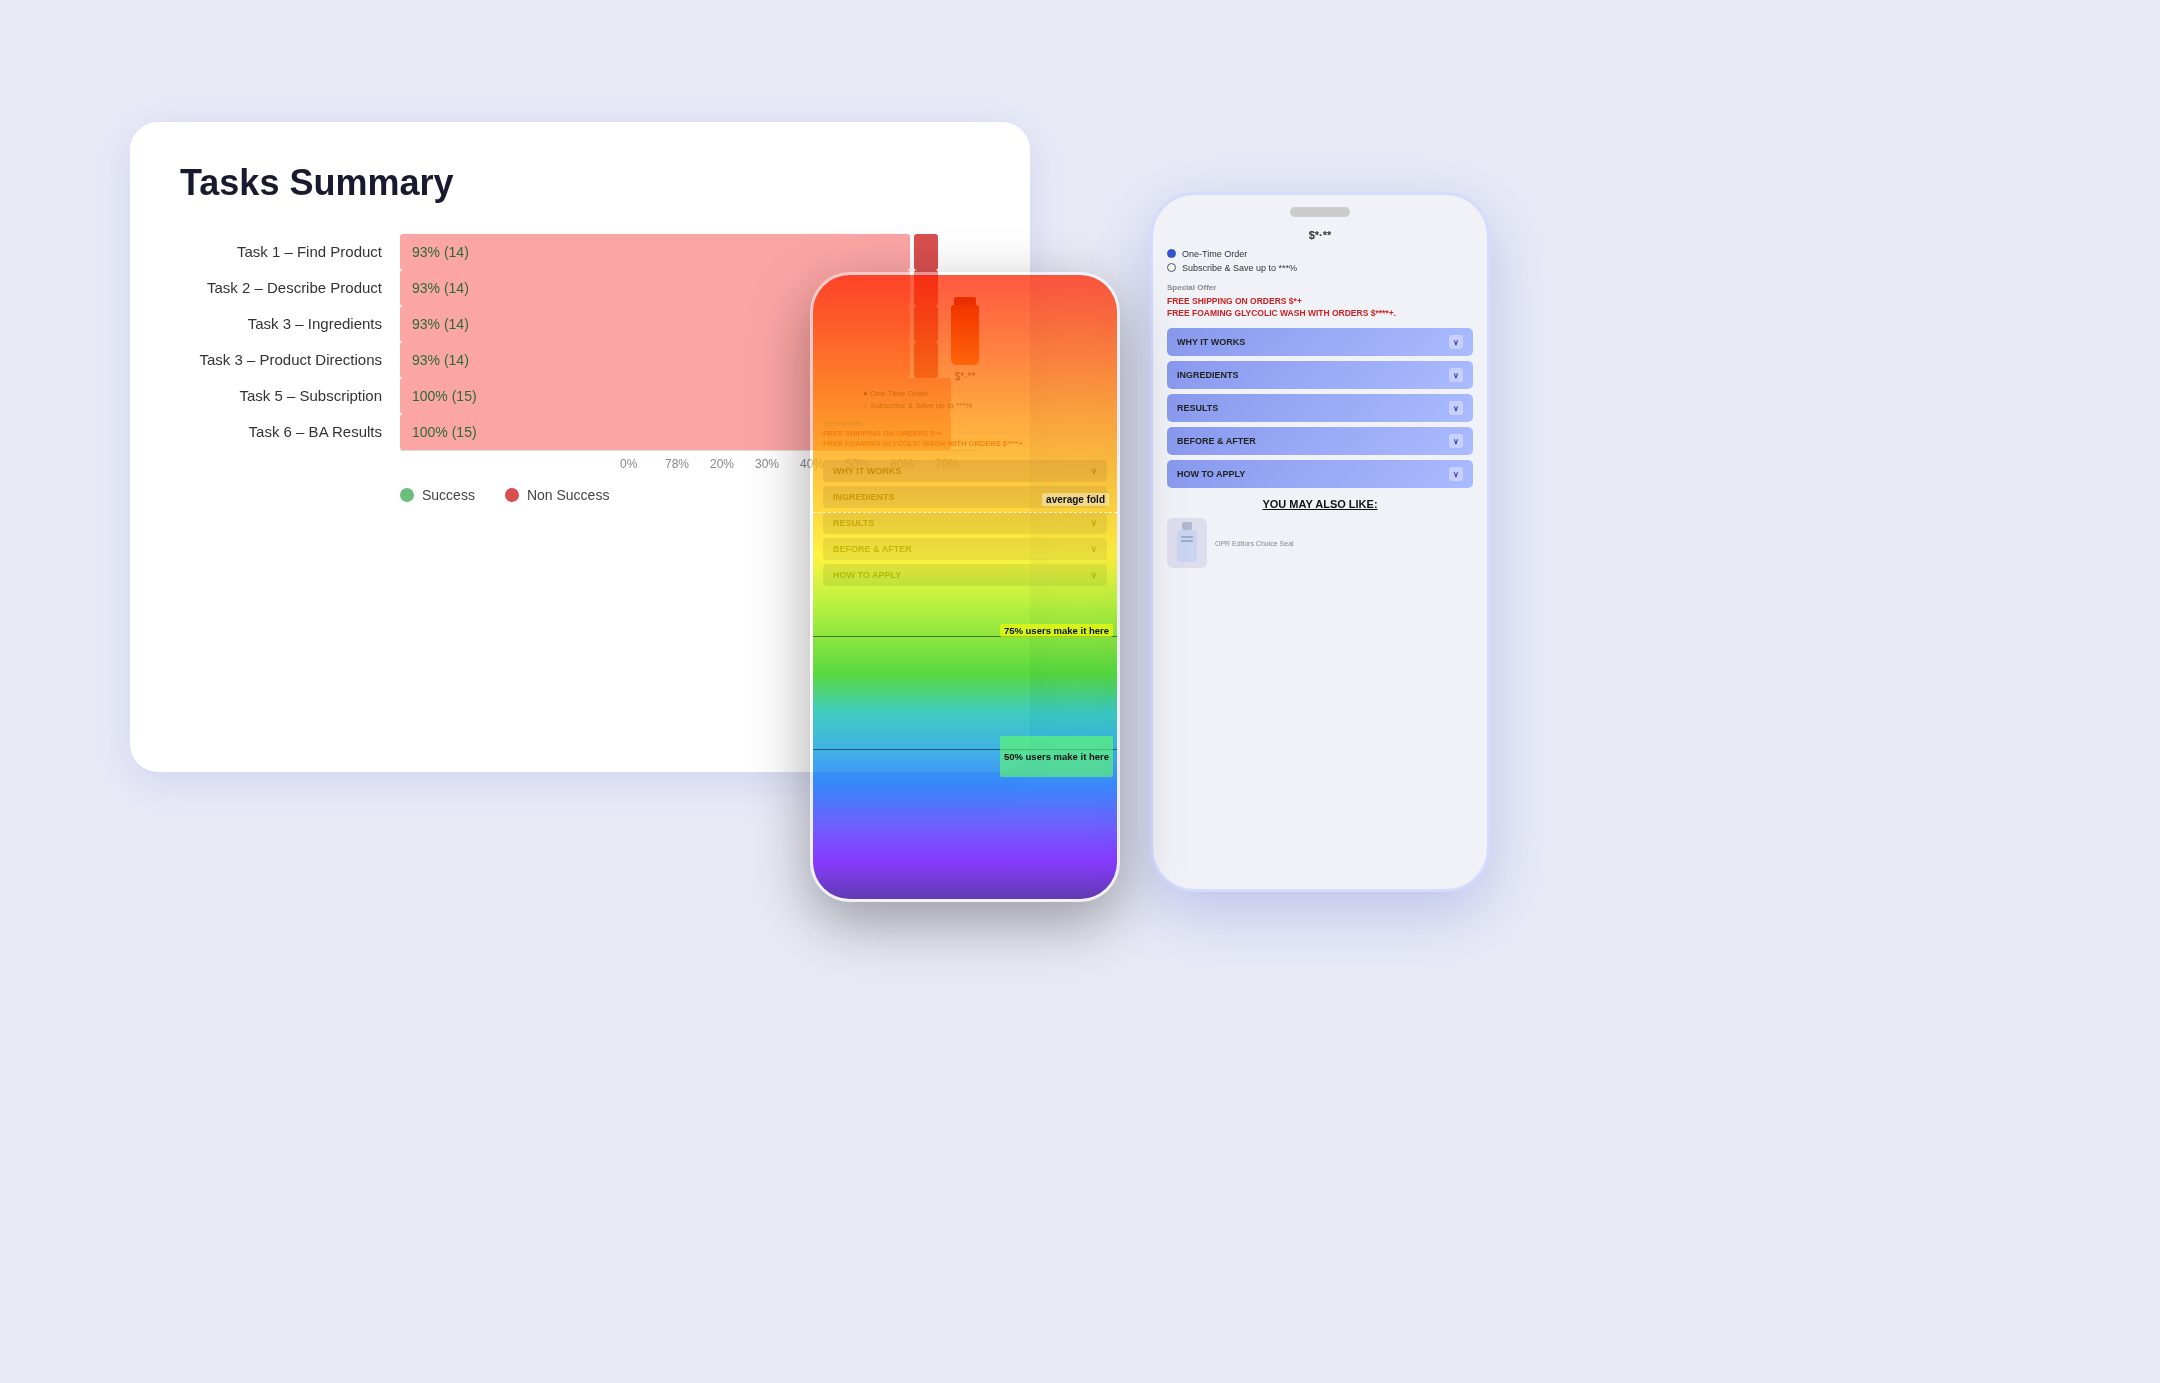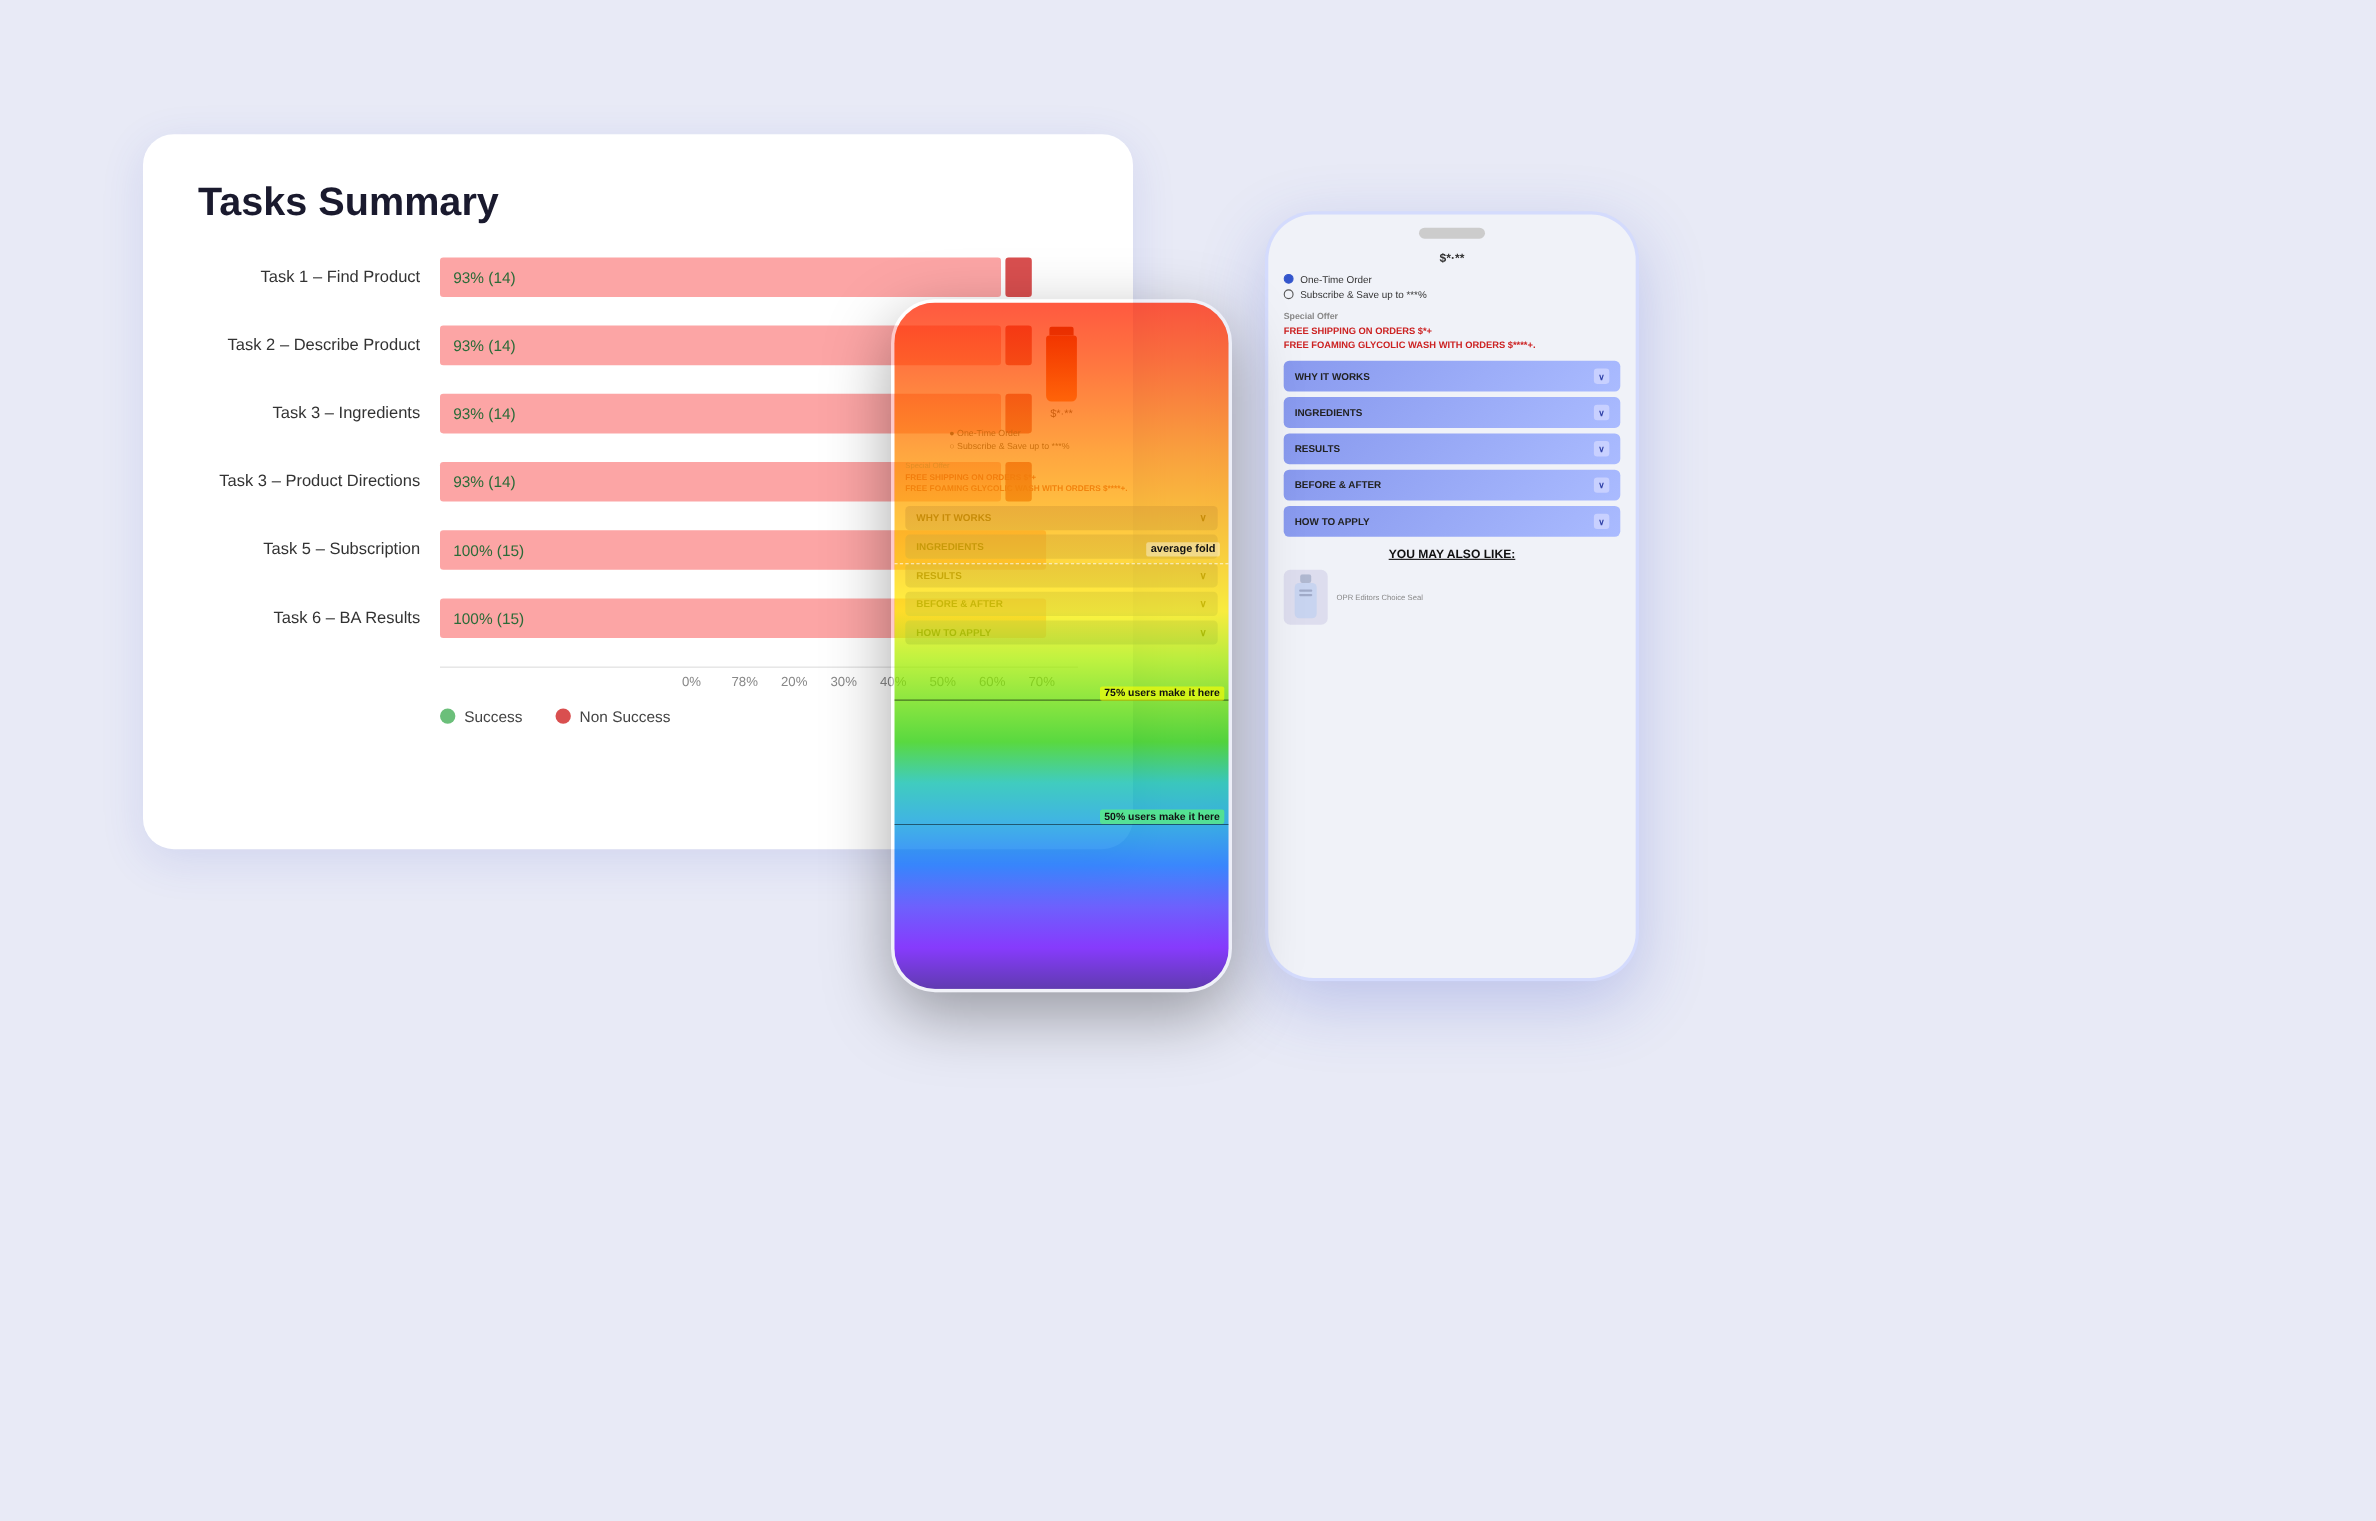--- a/index.html
+++ b/index.html
@@ -40,21 +40,20 @@
       margin-bottom: 30px;
     }
 
     .chart-area {
       width: 100%;
     }
 
     .bar-row {
       display: flex;
       align-items: center;
-      margin-bottom: 26px;
     }
 
     .bar-label {
       width: 220px;
       font-size: 15px;
       color: #333;
       font-weight: 500;
       text-align: right;
       padding-right: 18px;
       flex-shrink: 0;
@@ -275,21 +274,21 @@
 
     .pct-50-label {
       position: absolute;
       z-index: 4;
       top: 74%;
       right: 4px;
       font-size: 9.5px;
       font-weight: 700;
       color: #111;
       background: rgba(100,255,100,0.6);
-      padding: 1px 4px;
+      padding: 15px 4px;
       border-radius: 2px;
     }
 
     
     .clear-phone {
       position: absolute;
       top: 100px;
       left: 1020px;
       width: 340px;
       height: 700px;

